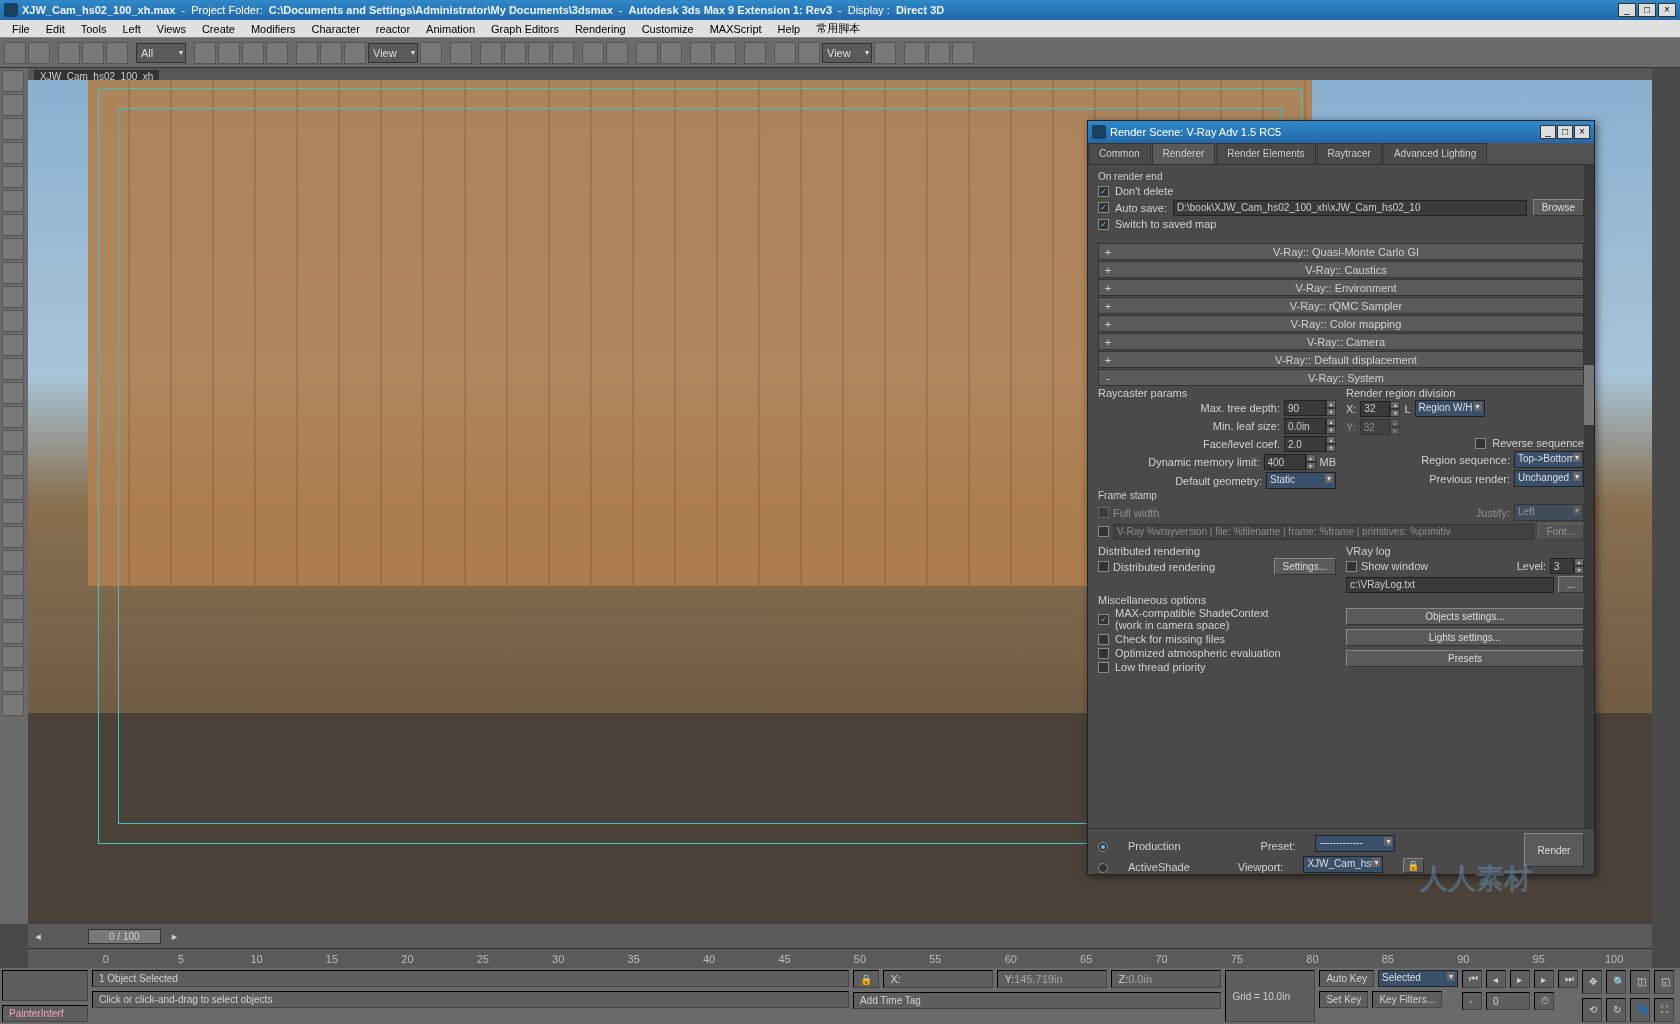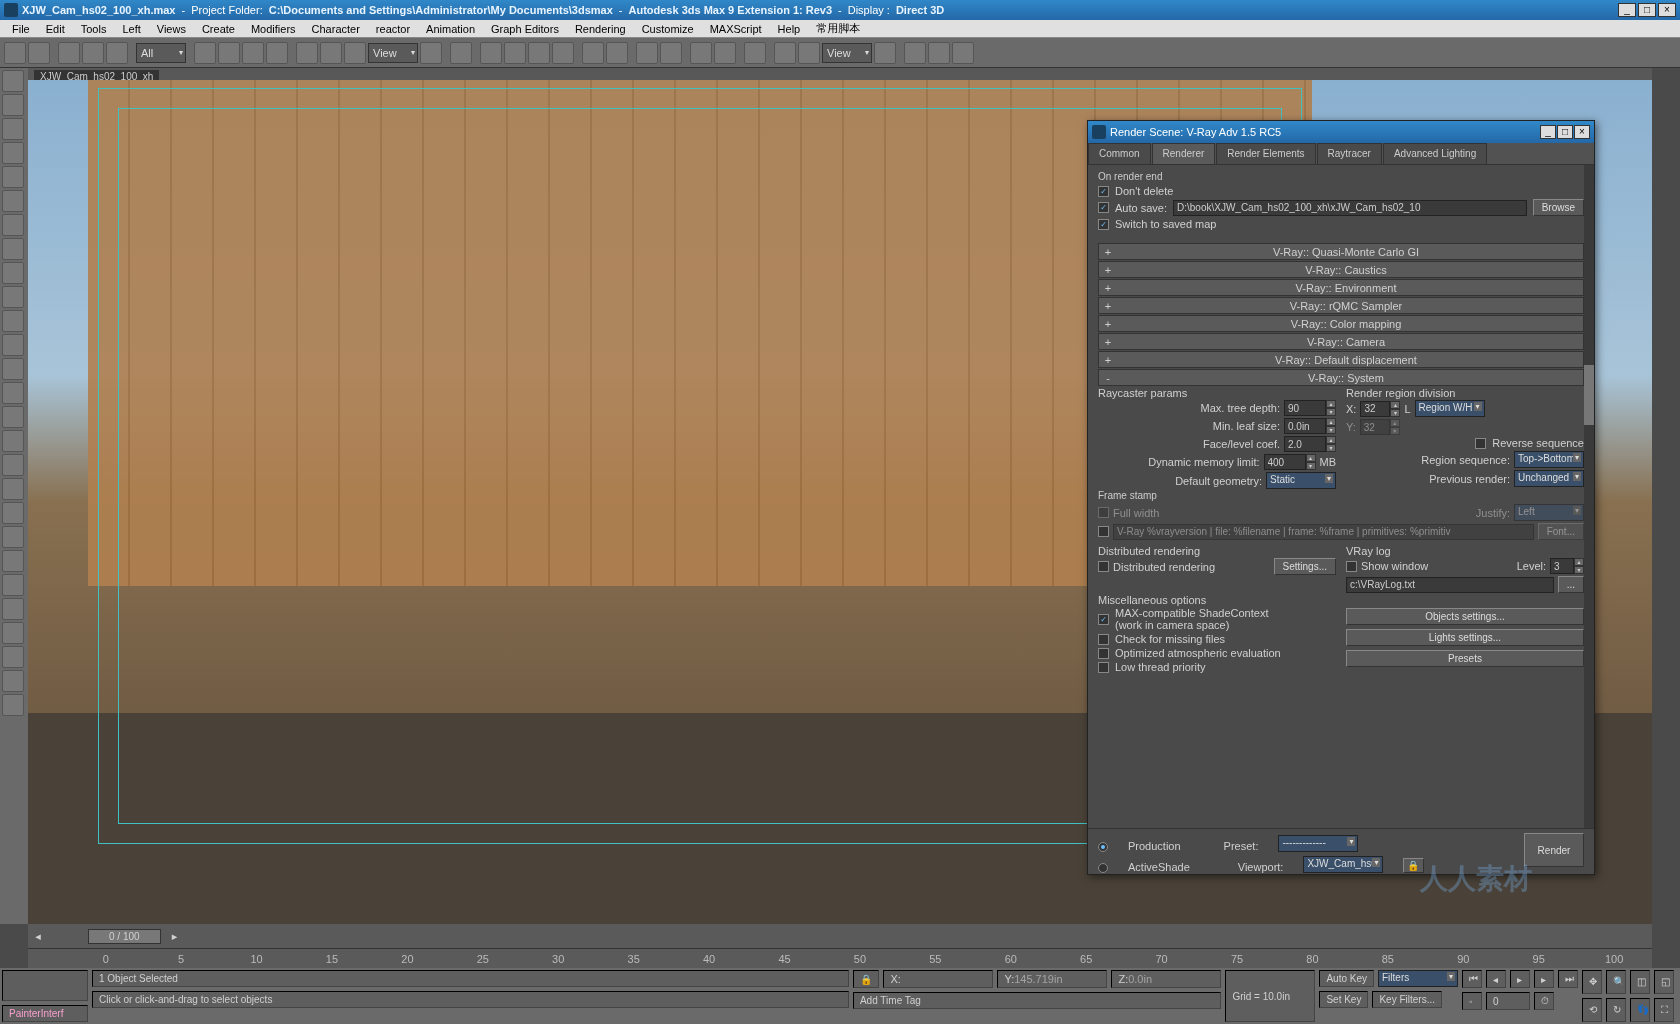--- a/index.html
+++ b/index.html
@@ -449,21 +449,21 @@
         <div class="btn">Presets</div>
       </div>
     </div>
   </div>
 
   <div class="footer">
     <div class="left">
       <div class="radio">
           <div class="dot on"></div>
           <span>Production</span>
-        <span style="margin-left:23px">Preset:</span>
+        <span style="margin-left:60px">Preset:</span>
           <div class="combo" style="min-width:80px">-------------</div>
         </div>
       <div class="radio">
           <div class="dot"></div>
           <span>ActiveShade</span>
         <span style="margin-left:28px">Viewport:</span>
           <div class="combo" style="min-width:80px">XJW_Cam_hs0</div>
           <div class="btn" style="padding:1px 3px">🔒</div>
         </div>
     </div>
@@ -524,21 +524,21 @@
           <span>Z:</span>
           <span style="opacity:.6">0.0in</span>
         </div>
     </div>
     <div class="sbox" style="text-align:center">Add Time Tag</div>
   </div>
   <div class="sbox" style="width:90px">Grid = 10.0in</div>
   <div style="display:flex;flex-direction:column">
     <div style="display:flex">
       <div class="sbox">Auto Key</div>
-      <div class="combo" style="width:80px;margin:2px">Filters</div>
+      <div class="combo" style="width:80px;margin:2px">Selected</div>
     </div>
     <div style="display:flex">
       <div class="sbox">Set Key</div>
       <div class="sbox">Key Filters...</div>
     </div>
   </div>
   <div style="display:flex;flex-direction:column">
     <div style="display:flex">
       <div class="sbox" style="width:20px">⏮</div>
       <div class="sbox" style="width:20px">◂</div>

